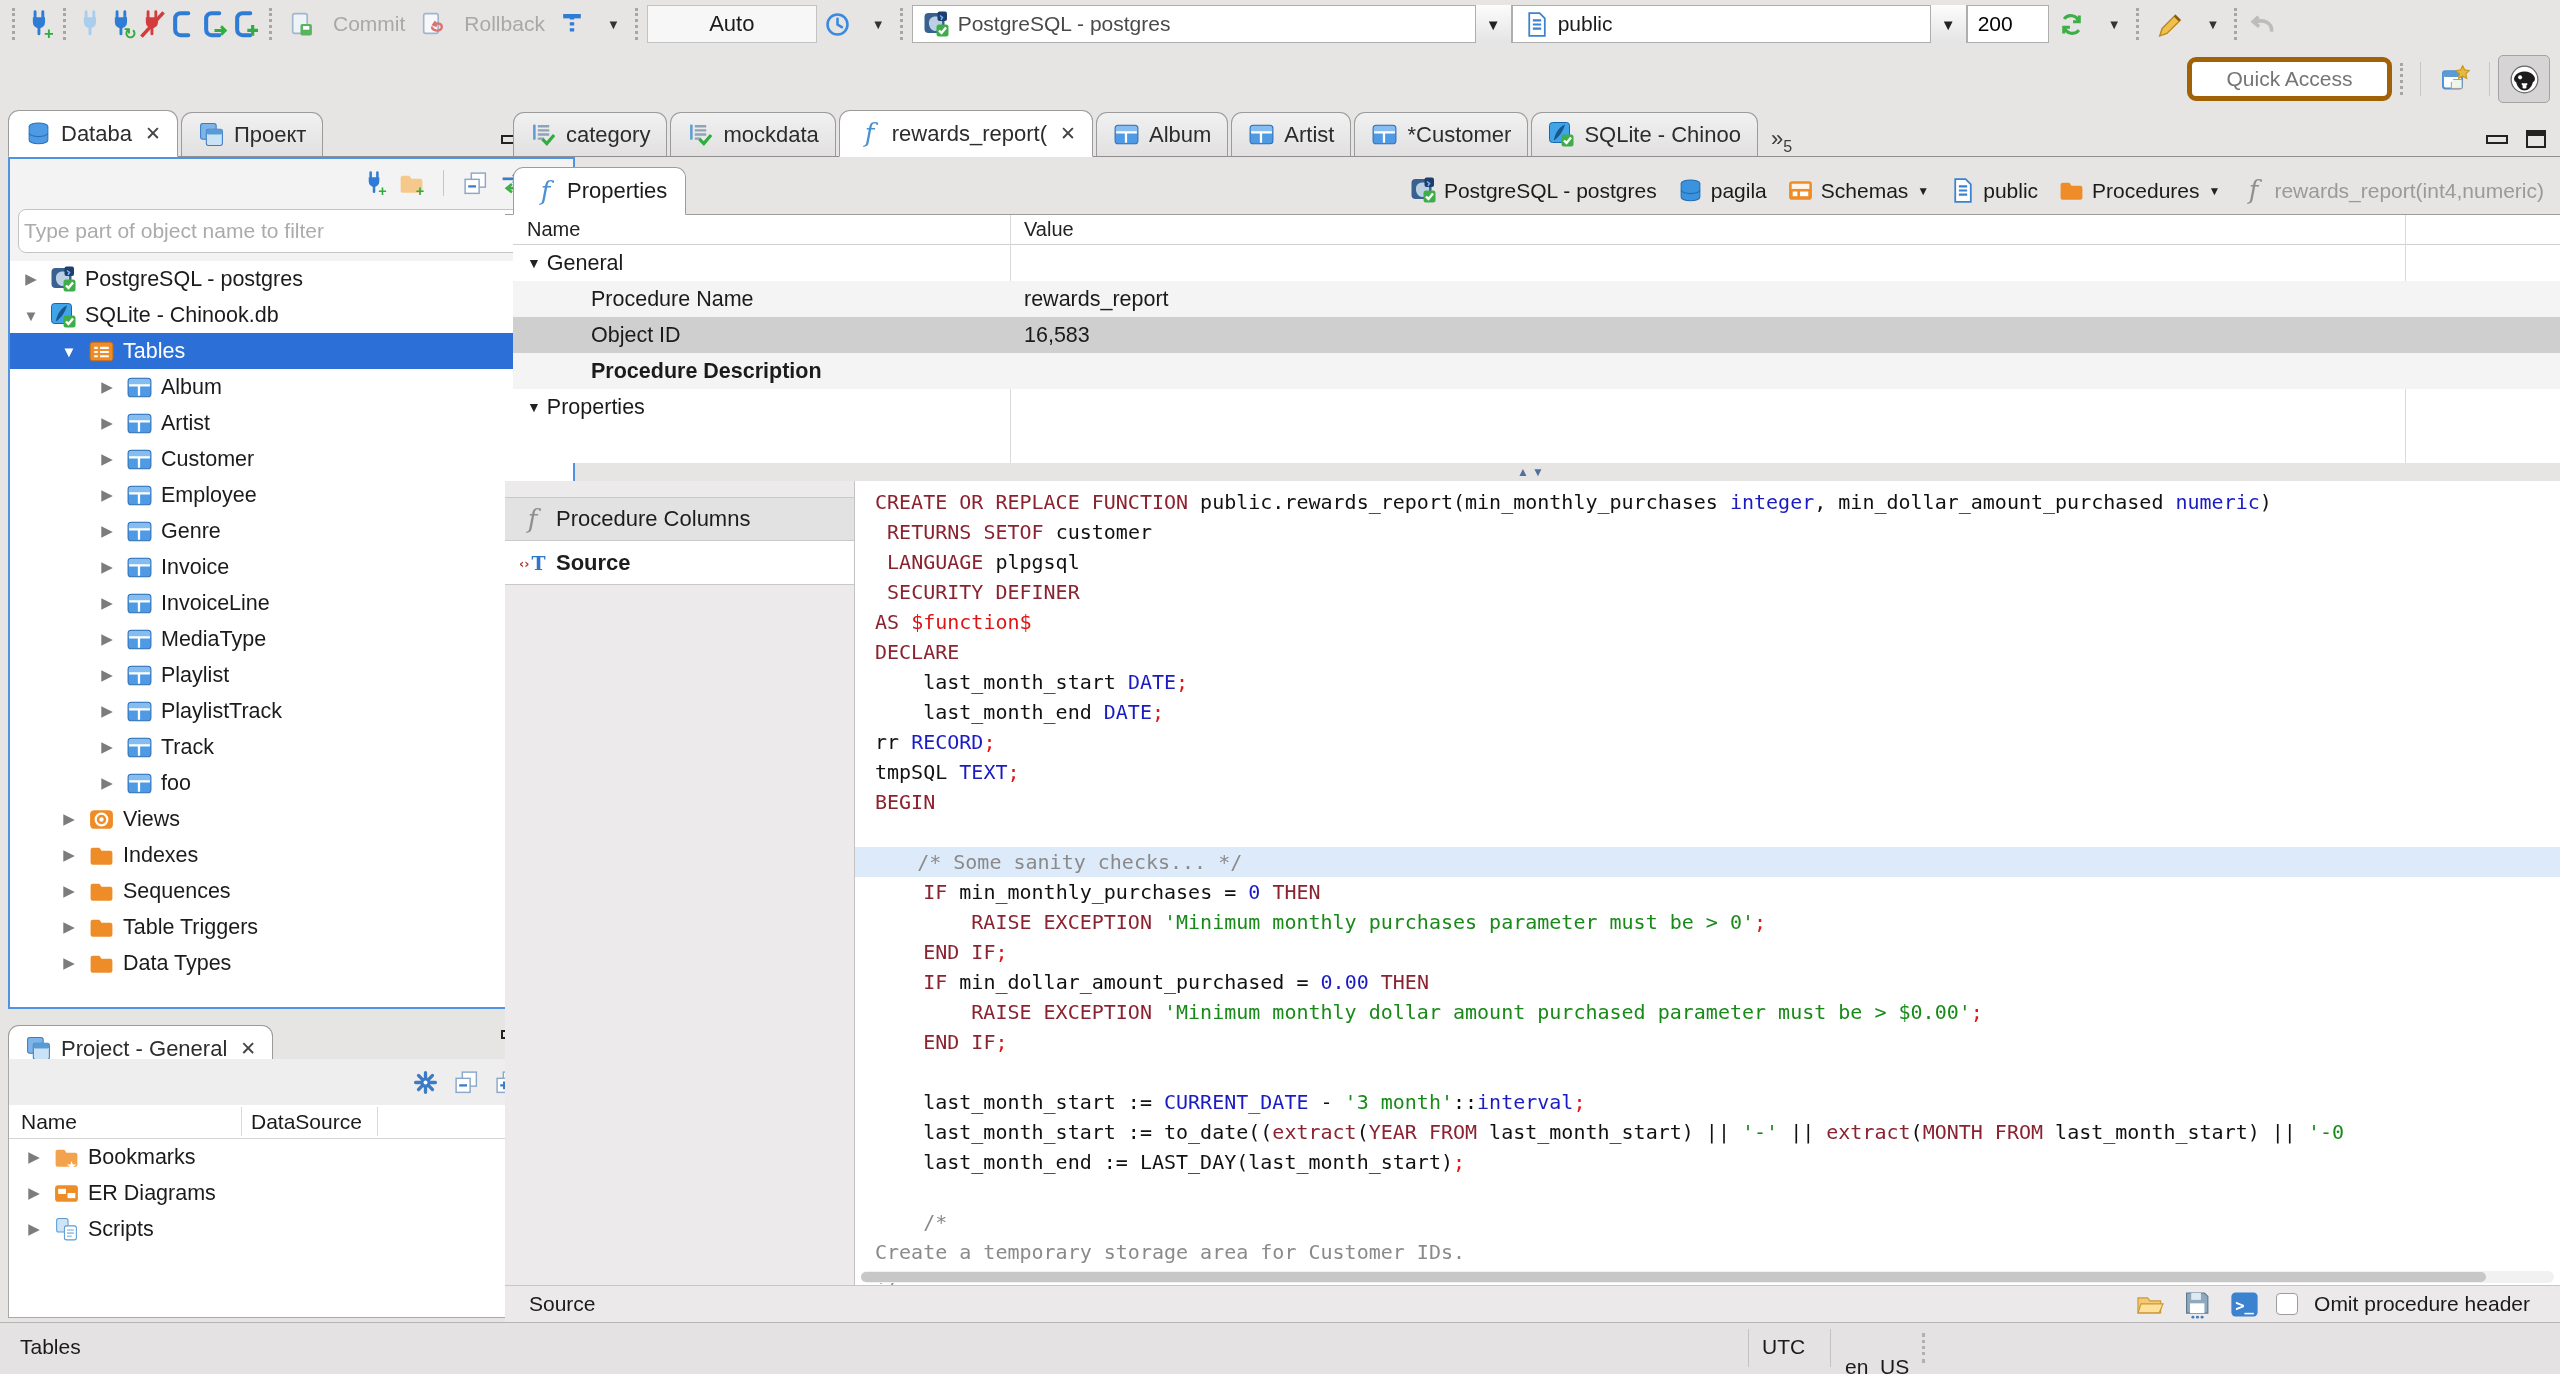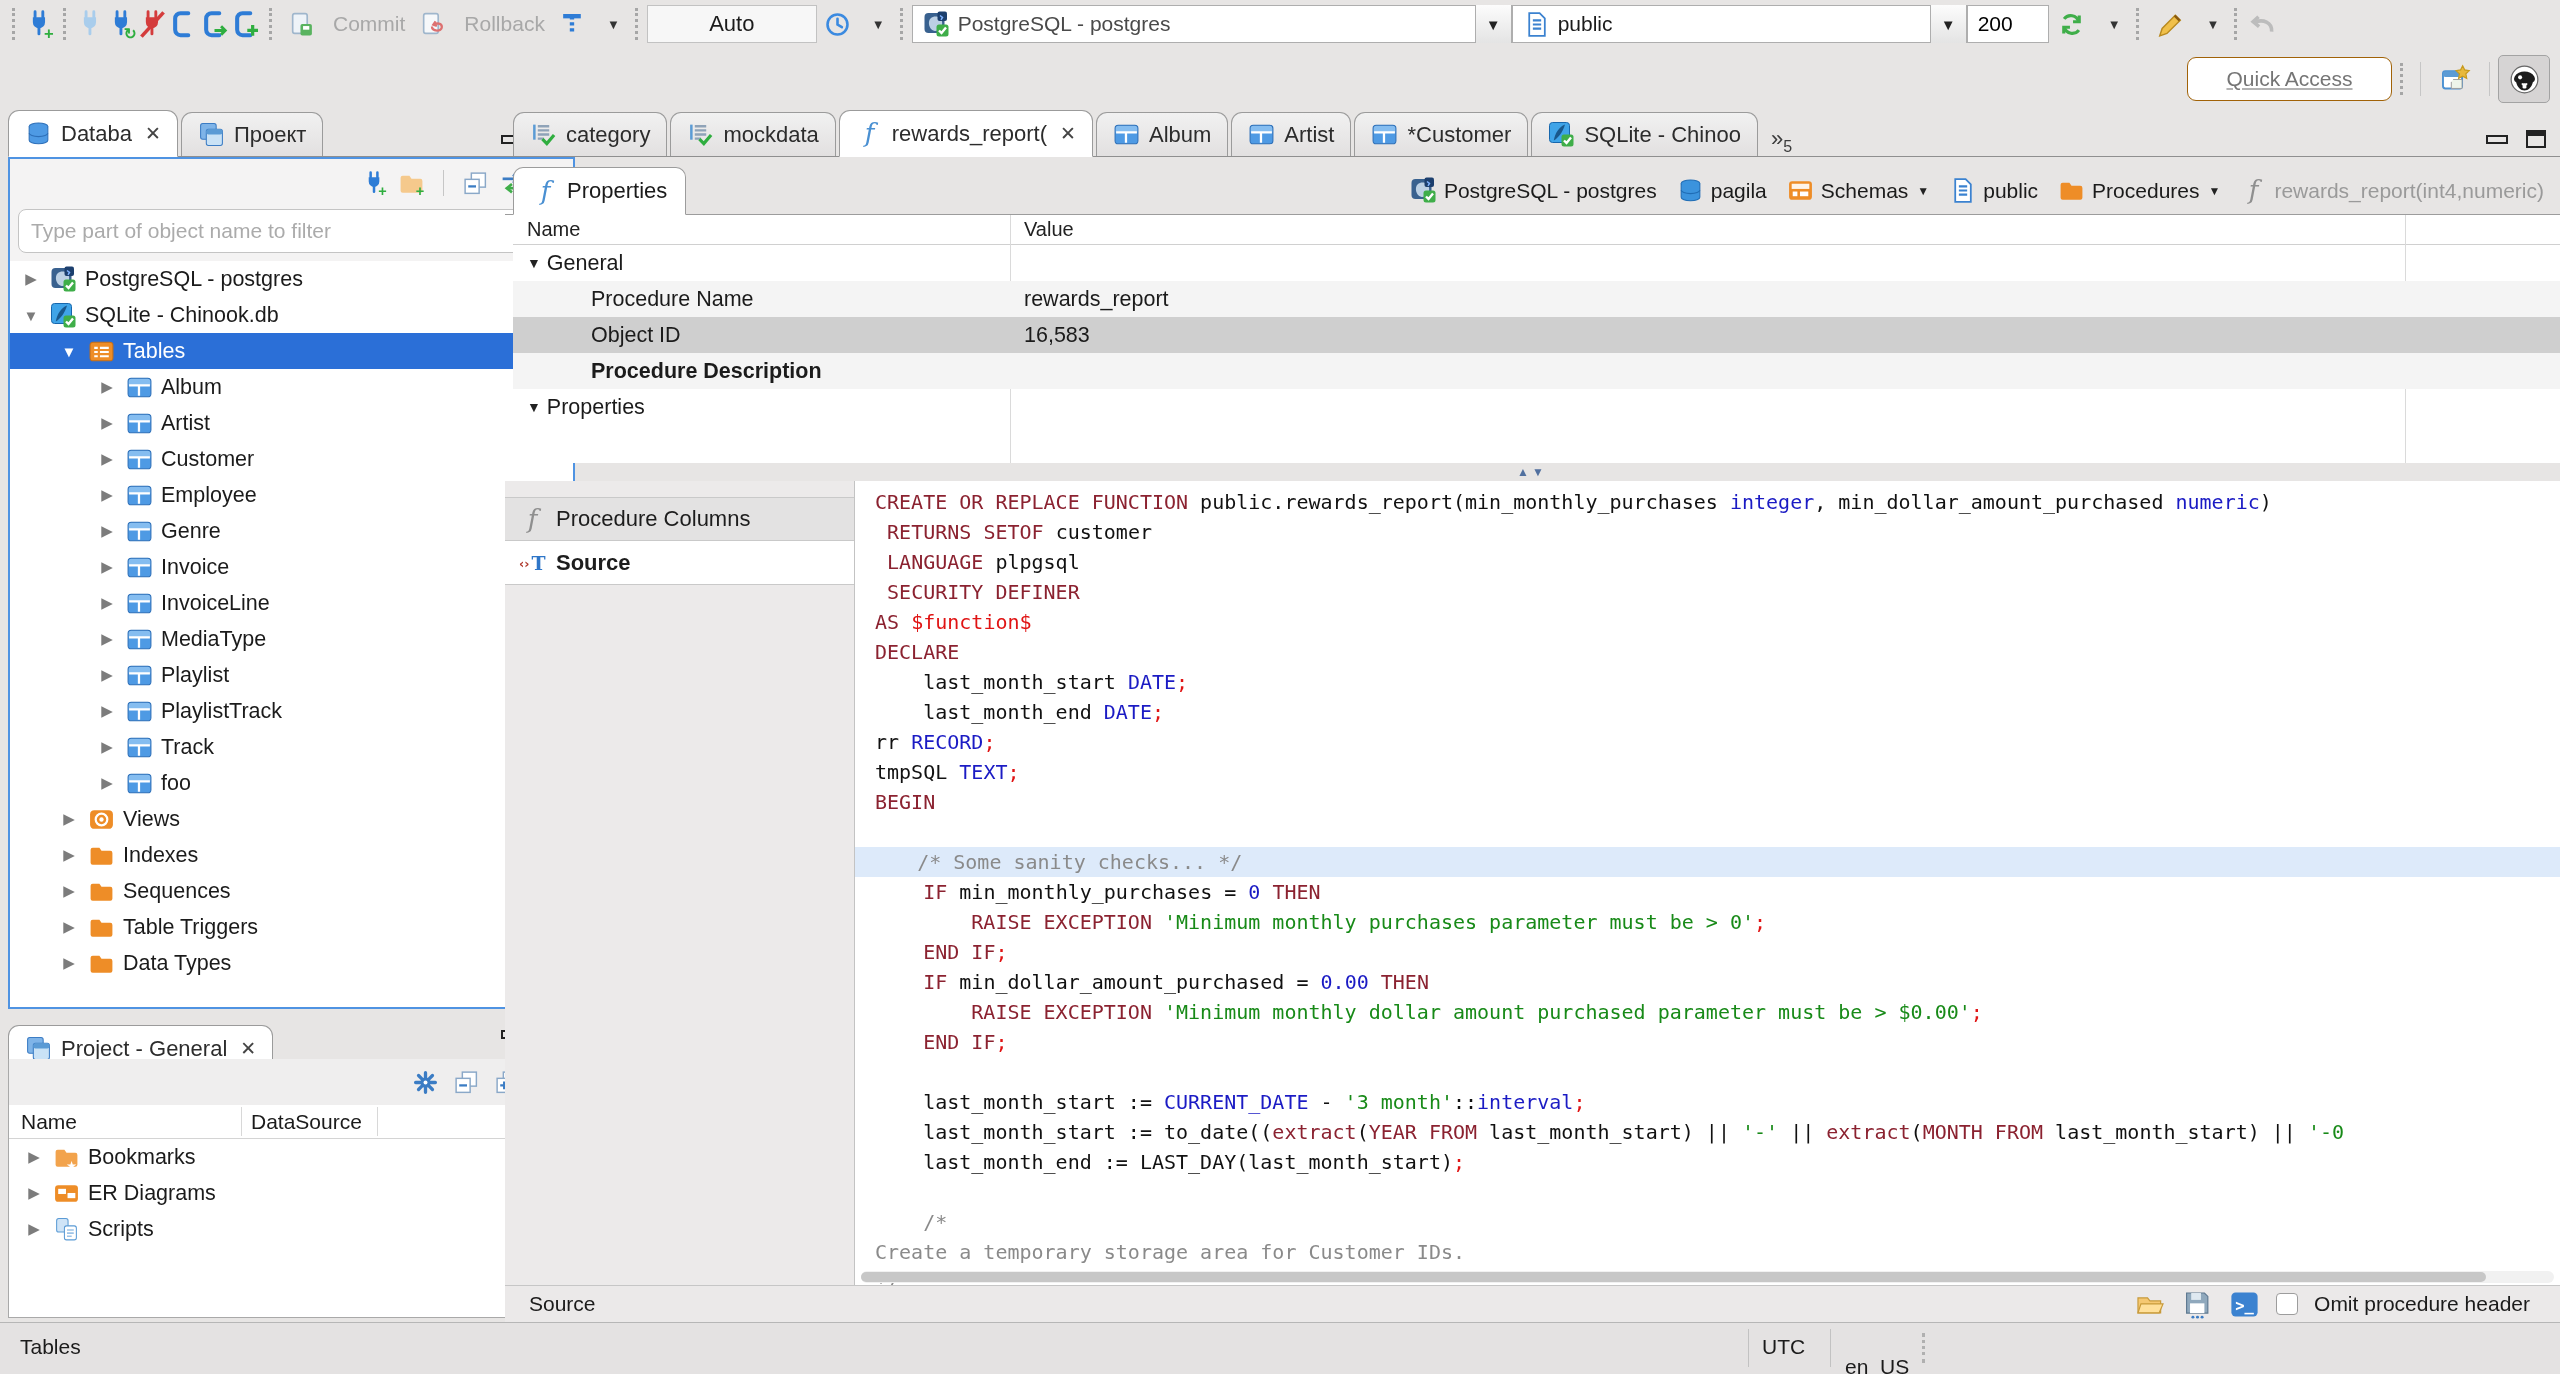--- a/index.html
+++ b/index.html
@@ -23,40 +23,40 @@
   .combo-arrow { width:36px; height:38px; margin-left:auto; border-left:1px solid #aeaeae; background:linear-gradient(#fcfcfc,#e4e4e4); display:flex; align-items:center; justify-content:center; font-size:15px; color:#222; }
   .auto-combo { width:170px; height:38px; background:#f7f7f7; border:1px solid #c2c2c2; display:flex; align-items:center; justify-content:center; font-size:22px; }
   .conn-combo { width:600px; padding:0; }
   .conn-combo .lbl { color:#4a4a4a; }
   .schema-combo { width:455px; padding:0; }
   .fetch-input { width:82px; height:38px; background:#fff; border:1px solid #aeaeae; font:21px "Liberation Sans",sans-serif; padding:0 10px; }
   .conn-combo .pad, .schema-combo .pad { display:flex; align-items:center; gap:8px; padding:0 10px; overflow:hidden; white-space:nowrap; flex:1; }
 
   
   .qa-row { position:absolute; top:48px; right:0; height:62px; display:flex; align-items:center; }
-  .qa-input { width:205px; height:44px; border:1px solid #a16207; border-radius:9px; background:#fff; color:#b3b3b3; font:21px "Liberation Sans",sans-serif; text-align:center;text-decoration:underline; }
+  .qa-input { width:205px; height:44px; border:5px solid #a16207; border-radius:9px; background:#fff; color:#b3b3b3; font:21px "Liberation Sans",sans-serif; text-align:center; }
   .persp-btn { width:52px; height:48px; display:flex; align-items:center; justify-content:center; }
   .persp-btn.active { background:#d6d4d4; border:1px solid #a3a3a3; border-radius:5px; }
 
   
   .tabbar { display:flex; align-items:flex-end; height:47px; border-bottom:1px solid #8f8f8f; }
   .tab { display:flex; align-items:center; gap:9px; height:44px; padding:0 16px; background:linear-gradient(#f1f1f1,#e2e0e0); border:1px solid #9b9b9b; border-bottom:none; border-radius:11px 11px 0 0; margin-right:3px; white-space:nowrap; font-size:22px; color:#2c2c2c; }
   .tab.active { background:#fff; height:47px; margin-bottom:-1px; border-bottom:1px solid #fff; }
   .tab .close { font-size:19px; color:#444; margin-left:4px; }
   .winbtns { margin-left:auto; display:flex; align-items:center; gap:18px; padding:0 14px 8px 8px; }
   .ic-min { width:22px; height:9px; border:2.5px solid #222; }
   .ic-max { width:20px; height:18px; border:2.5px solid #222; border-top-width:6px; }
 
   
   .sidebar { position:absolute; left:8px; top:110px; width:567px; bottom:52px; }
   .nav-body { position:absolute; left:0; top:47px; right:0; height:852px; background:#f4f3f3; border:2px solid #4f93e2; display:flex; flex-direction:column; }
   .nav-tools { height:48px; display:flex; align-items:center; justify-content:flex-end; gap:10px; padding:0 10px; }
   .nav-tools .vsep { height:26px; }
   .filter-wrap { padding:2px 8px 8px; }
-  .filter-input { width:100%; height:44px; border:1px solid #c4c4c4; border-radius:8px; background:#fff; font:21px "Liberation Sans",sans-serif; padding:0 12px; color:#444; }
+  .filter-input { width:100%; height:44px; border:1px solid #c4c4c4; border-radius:8px; background:#fff; font:21px "Liberation Sans",sans-serif; padding:0 5px; color:#444; }
   .filter-input::placeholder { color:#ababab; }
   .tree { flex:1; background:#fff; overflow:hidden; }
   .trow { display:flex; align-items:center; height:36px; gap:8px; white-space:nowrap; font-size:21.5px; }
   .trow .arrow { width:22px; text-align:center; font-size:15px; color:#7c7c7c; flex:0 0 auto; }
   .trow.selected { background:#2b6fd7; color:#fff; }
   .trow.selected .arrow { color:#fff; }
 
   .proj-tabrow { position:absolute; left:0; top:899px; right:0; height:50px; display:flex; align-items:flex-start; border-bottom:1px solid #9b9b9b;margin-top:16px; }
   .proj-body { position:absolute; left:0; top:949px; right:0; bottom:4px; background:#fff; border:1px solid #a9a9a9; border-top:none; display:flex; flex-direction:column; }
   .proj-tools { height:46px; background:#efeeee; display:flex; align-items:center; justify-content:flex-end; gap:14px; padding:0 12px; }

